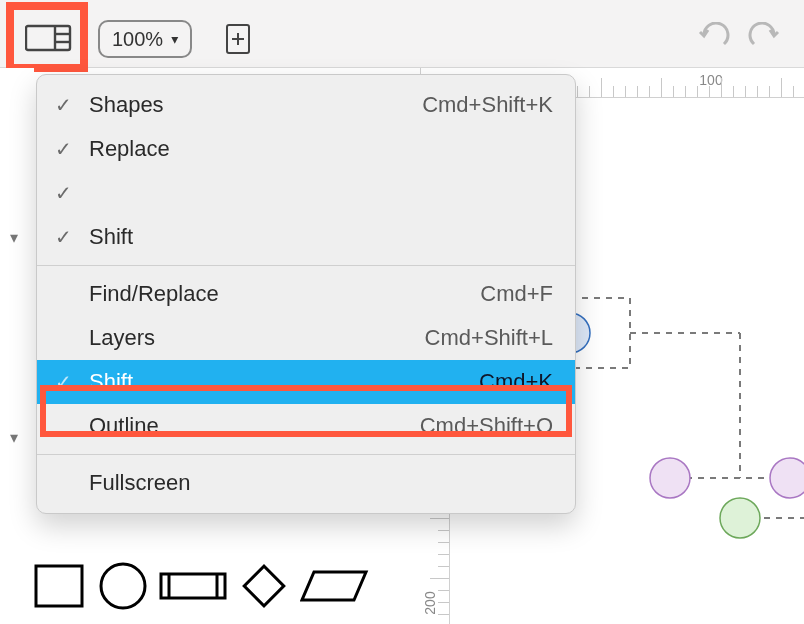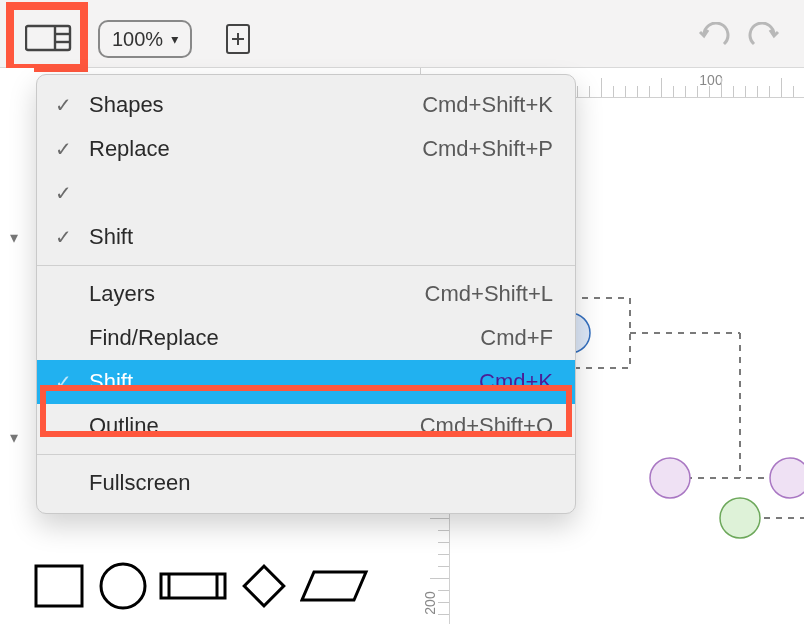--- a/index.html
+++ b/index.html
@@ -188,21 +188,21 @@
   .menu-sep {
     height: 1px;
     background: #cfcfcf;
     margin: 6px 0;
   }
   .menu-item.sel {
     background: #21b1f0;
     color: #fff;
   }
   .menu-item.sel .chk { color: rgba(255,255,255,0.7); }
-  .menu-item.sel .sc  { color: #4c1d95; }
+  .menu-item.sel .sc  { color: #0f172a; }
   .menu-highlight {
     position: absolute;
     top: 310px; left: 3px; right: 3px;
     height: 52px;
     border: 6px solid #ff573d;
     pointer-events: none;
   }
 </style>
 </head>
 <body>
@@ -386,47 +386,46 @@
   <div class="menu-item">
     <span class="chk">✓</span>
     <span class="lbl">Shapes</span>
     <span class="spacer"></span>
     <span class="sc">Cmd+Shift+K</span>
   </div>
   <div class="menu-item">
     <span class="chk">✓</span>
     <span class="lbl">Replace</span>
     <span class="spacer"></span>
-    <span class="sc">Cmd+Shift+P</span>
   </div>
   <div class="menu-item">
     <span class="chk">✓</span>
     <span class="spacer"></span>
     <span class="sc"></span>
   </div>
   <div class="menu-item">
     <span class="chk">✓</span>
     <span class="lbl">Shift</span>
     <span class="spacer"></span>
     <span class="sc"></span>
   </div>
 
   <div class="menu-sep"></div>
 
   <div class="menu-item">
     <span class="chk"></span>
+    <span class="lbl">Find/Replace</span>
+    <span class="spacer"></span>
+    <span class="sc">Cmd+F</span>
+  </div>
+  <div class="menu-item">
+    <span class="chk"></span>
     <span class="lbl">Layers</span>
     <span class="spacer"></span>
     <span class="sc">Cmd+Shift+L</span>
-  </div>
-  <div class="menu-item">
-    <span class="chk"></span>
-    <span class="lbl">Find/Replace</span>
-    <span class="spacer"></span>
-    <span class="sc">Cmd+F</span>
   </div>
   <div class="menu-item sel">
     <span class="chk">✓</span>
     <span class="lbl">Shift</span>
     <span class="spacer"></span>
     <span class="sc">Cmd+K</span>
   </div>
   <div class="menu-item">
     <span class="chk"></span>
     <span class="lbl">Outline</span>

